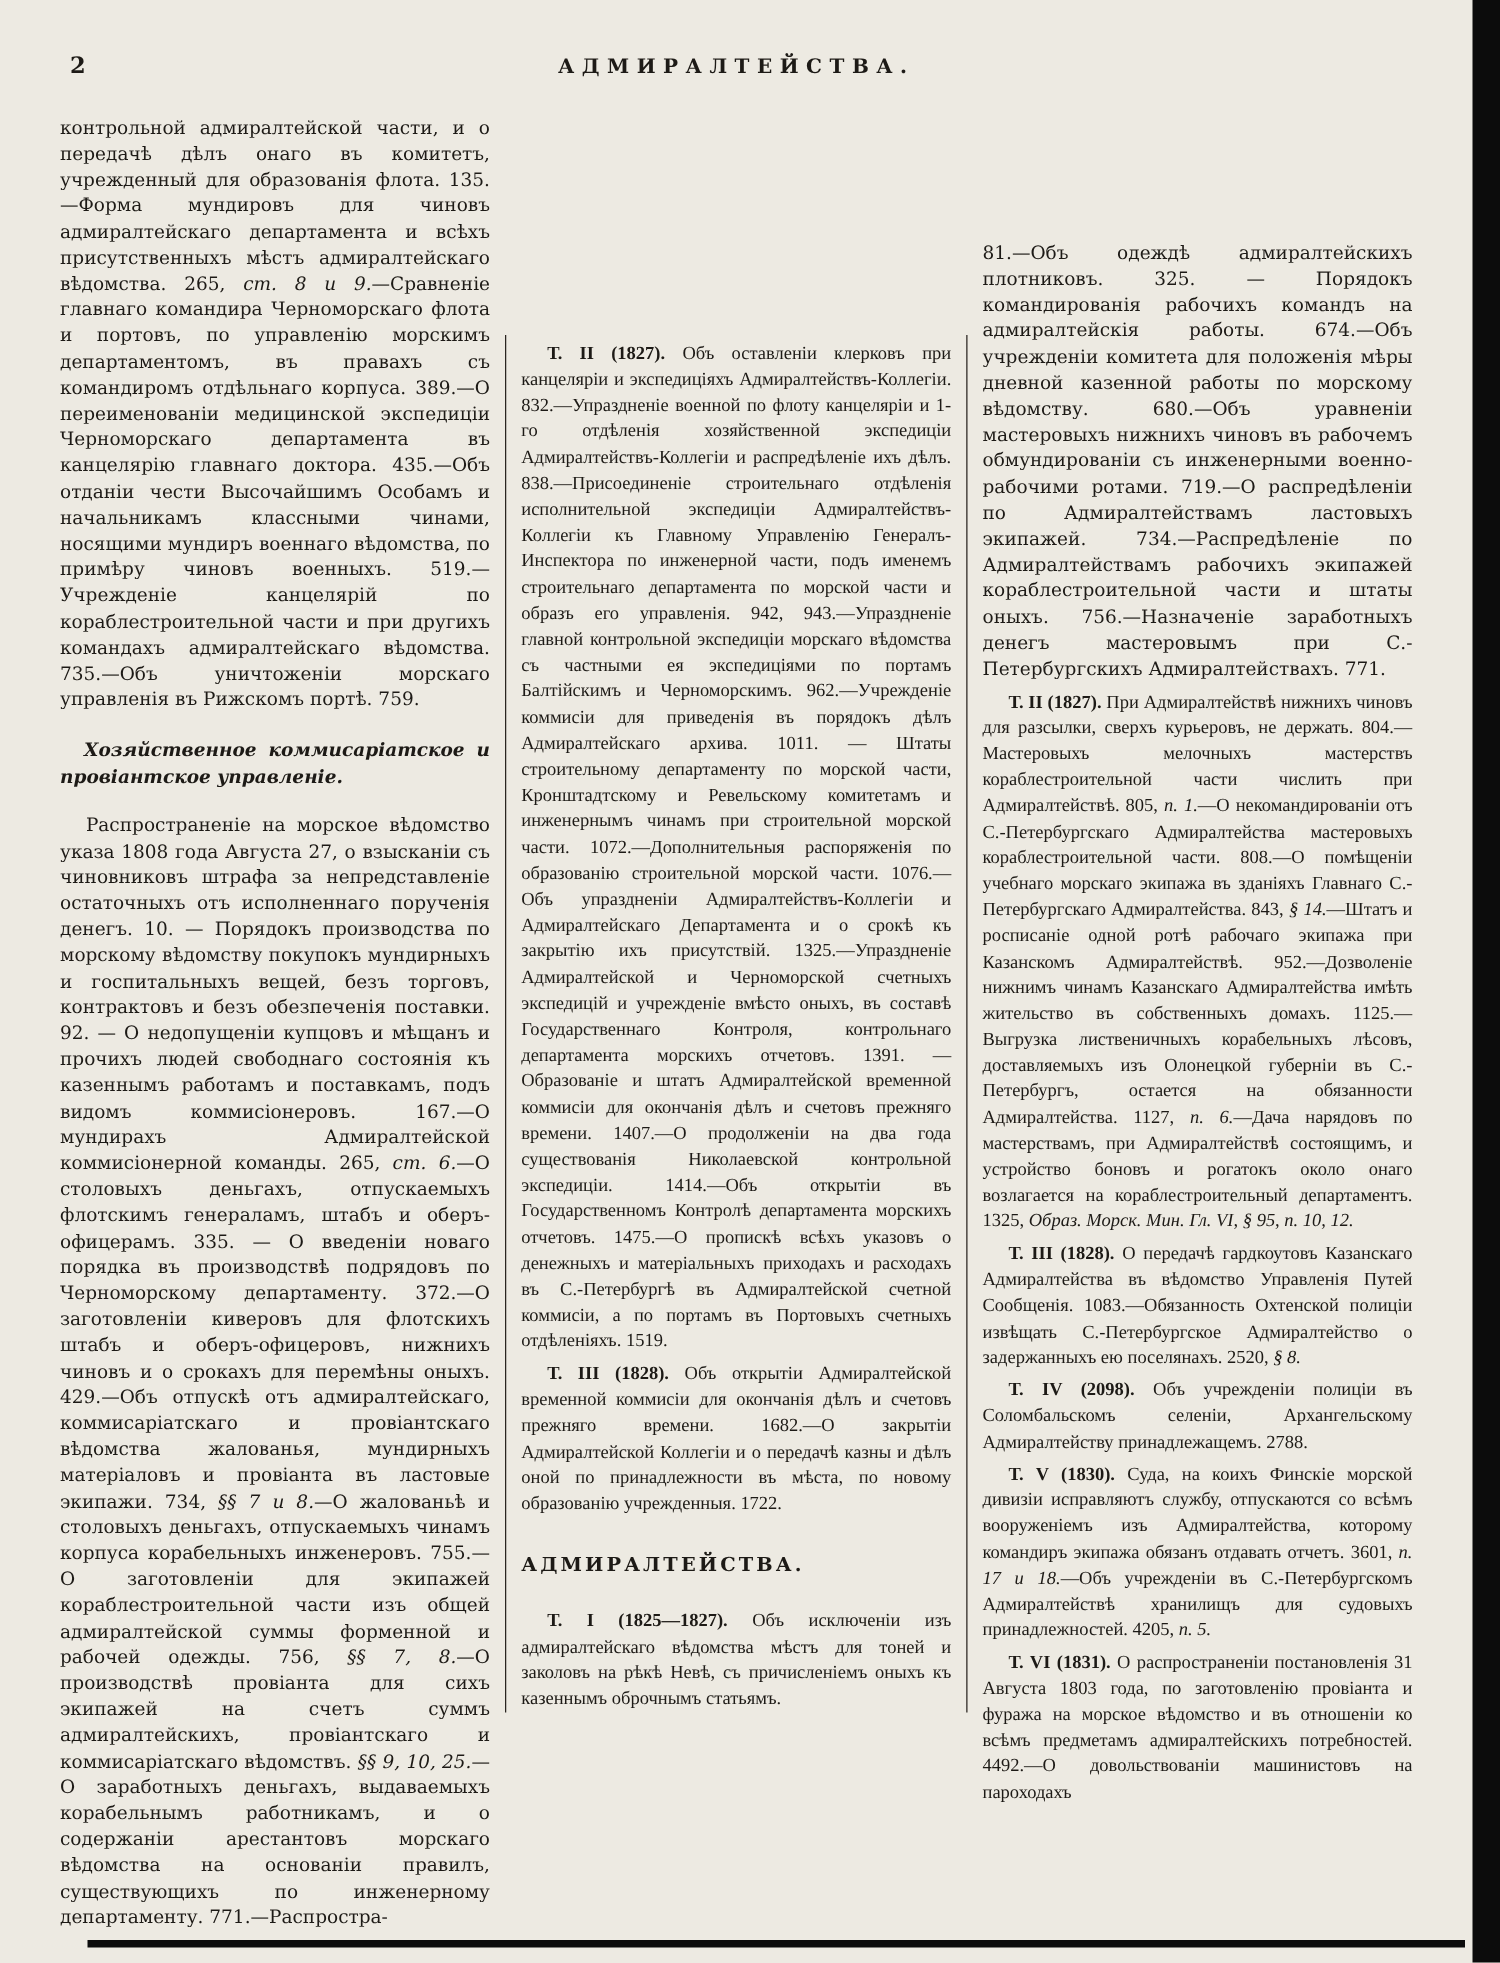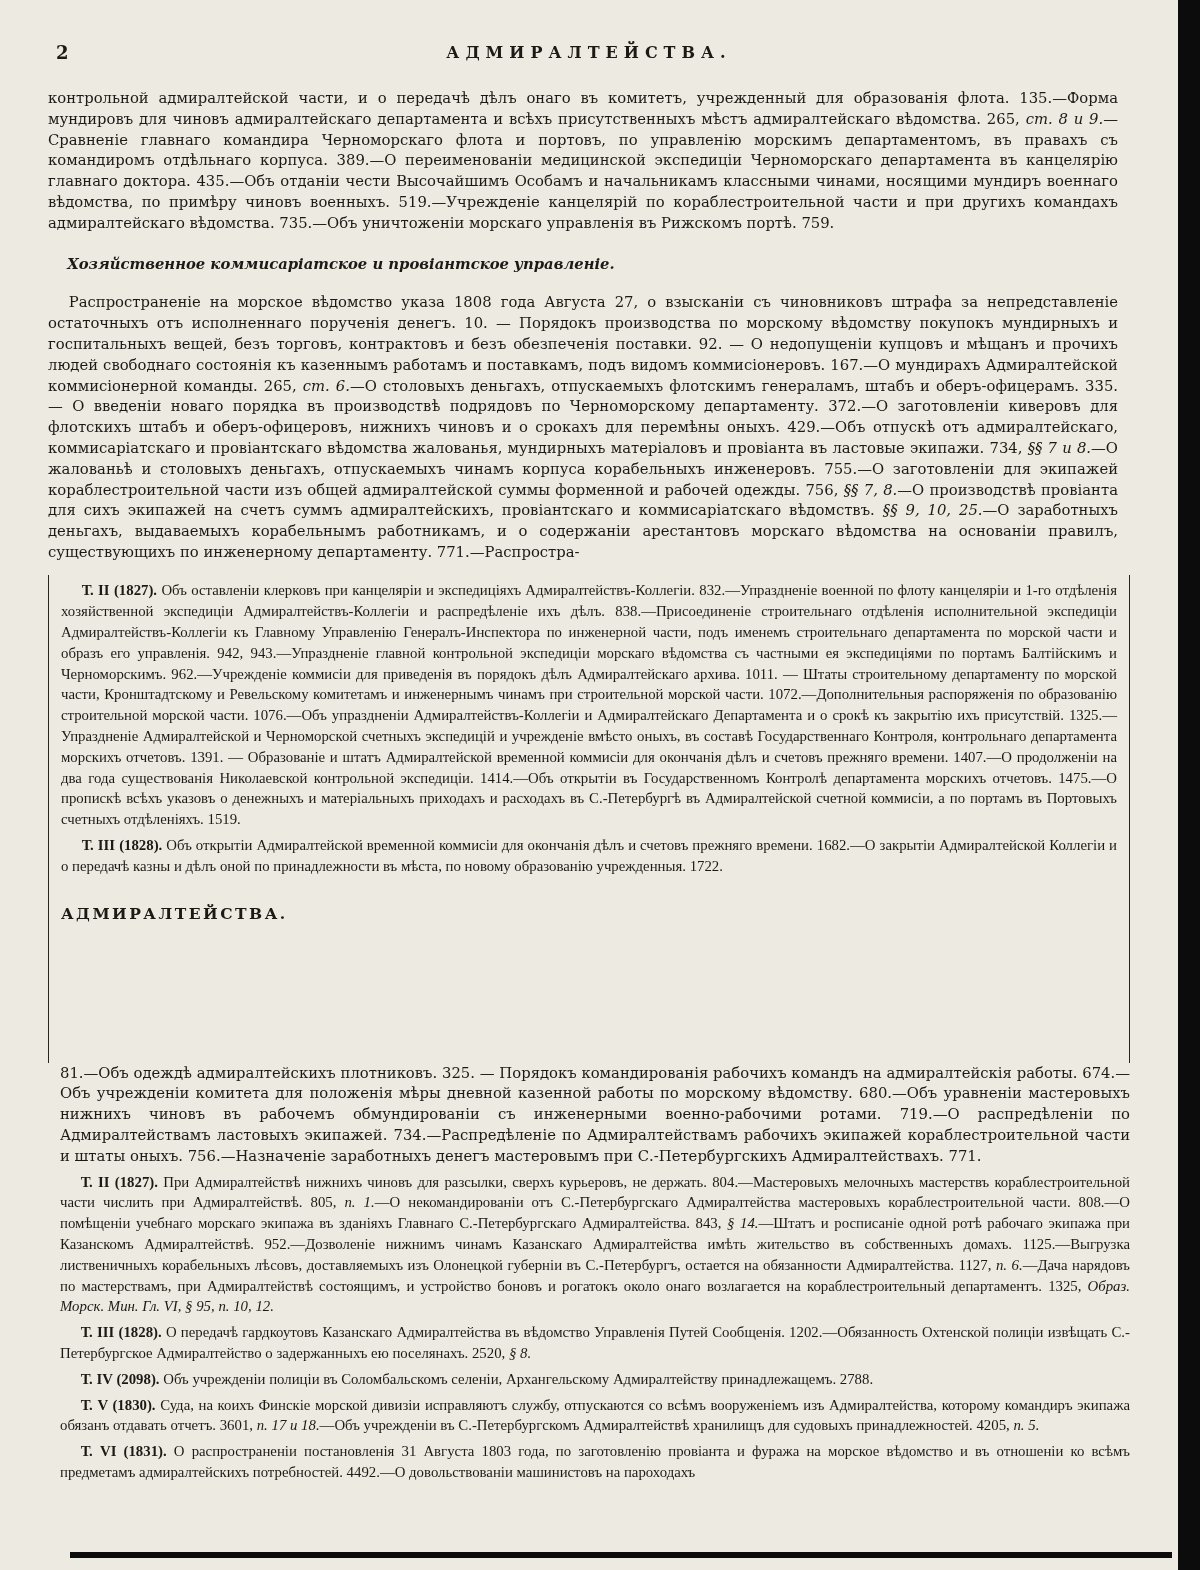--- a/index.html
+++ b/index.html
@@ -31,21 +31,21 @@
   .page-number{
     position:absolute;left:8px;top:0;
     font-weight:bold;font-size:18px;
   }
   .running-head{
     position:absolute;left:0;right:0;top:1px;
     text-align:center;font-weight:bold;font-size:16px;letter-spacing:6px;
   }
   .columns{
     position:absolute;top:88px;left:48px;right:70px;bottom:20px;
-    display:flex;align-items:center;flex-direction:column;
+    display:flex;align-items:center;
   }
   .col{
     flex:1 1 0;
     font-size:14.8px;line-height:20.8px;
     overflow:hidden;
   }
   .col-1{padding-right:12px;}
   .col-2{padding:0 12px;border-left:1.5px solid var(--rule);border-right:1.5px solid var(--rule);}
   .col-3{padding-left:12px;}
   .blk{margin:0;text-align:justify;}
@@ -68,25 +68,26 @@
 <div class="columns">
   <div class="col col-1">
       <p class="blk cont"><span>контрольной адмиралтейской части, и о передачѣ дѣлъ онаго въ комитетъ, учрежденный для образованія флота. 135.—Форма мундировъ для чиновъ адмиралтейскаго департамента и всѣхъ присутственныхъ мѣстъ адмиралтейскаго вѣдомства. 265, </span><span class="i">ст. 8 и 9.</span><span>—Сравненіе главнаго командира Черноморскаго флота и портовъ, по управленію морскимъ департаментомъ, въ правахъ съ командиромъ отдѣльнаго корпуса. 389.—О переименованіи медицинской экспедиціи Черноморскаго департамента въ канцелярію главнаго доктора. 435.—Объ отданіи чести Высочайшимъ Особамъ и начальникамъ классными чинами, носящими мундиръ военнаго вѣдомства, по примѣру чиновъ военныхъ. 519.—Учрежденіе канцелярій по кораблестроительной части и при другихъ командахъ адмиралтейскаго вѣдомства. 735.—Объ уничтоженіи морскаго управленія въ Рижскомъ портѣ. 759.</span></p>
       <p class="blk ital-head"><span class="i">Хозяйственное коммисаріатское и провіантское управленіе.</span></p>
       <p class="blk para"><span>Распространеніе на морское вѣдомство указа 1808 года Августа 27, о взысканіи съ чиновниковъ штрафа за непредставленіе остаточныхъ отъ исполненнаго порученія денегъ. 10. — Порядокъ производства по морскому вѣдомству покупокъ мундирныхъ и госпитальныхъ вещей, безъ торговъ, контрактовъ и безъ обезпеченія поставки. 92. — О недопущеніи купцовъ и мѣщанъ и прочихъ людей свободнаго состоянія къ казеннымъ работамъ и поставкамъ, подъ видомъ коммисіонеровъ. 167.—О мундирахъ Адмиралтейской коммисіонерной команды. 265, </span><span class="i">ст. 6.</span><span>—О столовыхъ деньгахъ, отпускаемыхъ флотскимъ генераламъ, штабъ и оберъ-офицерамъ. 335. — О введеніи новаго порядка въ производствѣ подрядовъ по Черноморскому департаменту. 372.—О заготовленіи киверовъ для флотскихъ штабъ и оберъ-офицеровъ, нижнихъ чиновъ и о срокахъ для перемѣны оныхъ. 429.—Объ отпускѣ отъ адмиралтейскаго, коммисаріатскаго и провіантскаго вѣдомства жалованья, мундирныхъ матеріаловъ и провіанта въ ластовые экипажи. 734, </span><span class="i">§§ 7 и 8.</span><span>—О жалованьѣ и столовыхъ деньгахъ, отпускаемыхъ чинамъ корпуса корабельныхъ инженеровъ. 755.—О заготовленіи для экипажей кораблестроительной части изъ общей адмиралтейской суммы форменной и рабочей одежды. 756, </span><span class="i">§§ 7, 8.</span><span>—О производствѣ провіанта для сихъ экипажей на счетъ суммъ адмиралтейскихъ, провіантскаго и коммисаріатскаго вѣдомствъ. </span><span class="i">§§ 9, 10, 25.</span><span>—О заработныхъ деньгахъ, выдаваемыхъ корабельнымъ работникамъ, и о содержаніи арестантовъ морскаго вѣдомства на основаніи правилъ, существующихъ по инженерному департаменту. 771.—Распростра-</span></p>
     </div>
   <div class="col col-2">
       <p class="blk entry"><span class="b">Т. II (1827).</span><span> Объ оставленіи клерковъ при канцеляріи и экспедиціяхъ Адмиралтействъ-Коллегіи. 832.—Упраздненіе военной по флоту канцеляріи и 1-го отдѣленія хозяйственной экспедиціи Адмиралтействъ-Коллегіи и распредѣленіе ихъ дѣлъ. 838.—Присоединеніе строительнаго отдѣленія исполнительной экспедиціи Адмиралтействъ-Коллегіи къ Главному Управленію Генералъ-Инспектора по инженерной части, подъ именемъ строительнаго департамента по морской части и образъ его управленія. 942, 943.—Упраздненіе главной контрольной экспедиціи морскаго вѣдомства съ частными ея экспедиціями по портамъ Балтійскимъ и Черноморскимъ. 962.—Учрежденіе коммисіи для приведенія въ порядокъ дѣлъ Адмиралтейскаго архива. 1011. — Штаты строительному департаменту по морской части, Кронштадтскому и Ревельскому комитетамъ и инженернымъ чинамъ при строительной морской части. 1072.—Дополнительныя распоряженія по образованію строительной морской части. 1076.—Объ упраздненіи Адмиралтействъ-Коллегіи и Адмиралтейскаго Департамента и о срокѣ къ закрытію ихъ присутствій. 1325.—Упраздненіе Адмиралтейской и Черноморской счетныхъ экспедицій и учрежденіе вмѣсто оныхъ, въ составѣ Государственнаго Контроля, контрольнаго департамента морскихъ отчетовъ. 1391. — Образованіе и штатъ Адмиралтейской временной коммисіи для окончанія дѣлъ и счетовъ прежняго времени. 1407.—О продолженіи на два года существованія Николаевской контрольной экспедиціи. 1414.—Объ открытіи въ Государственномъ Контролѣ департамента морскихъ отчетовъ. 1475.—О пропискѣ всѣхъ указовъ о денежныхъ и матеріальныхъ приходахъ и расходахъ въ С.-Петербургѣ въ Адмиралтейской счетной коммисіи, а по портамъ въ Портовыхъ счетныхъ отдѣленіяхъ. 1519.</span></p>
       <p class="blk entry"><span class="b">Т. III (1828).</span><span> Объ открытіи Адмиралтейской временной коммисіи для окончанія дѣлъ и счетовъ прежняго времени. 1682.—О закрытіи Адмиралтейской Коллегіи и о передачѣ казны и дѣлъ оной по принадлежности въ мѣста, по новому образованію учрежденныя. 1722.</span></p>
       <p class="blk section-head"><span>АДМИРАЛТЕЙСТВА.</span></p>
+      <p class="blk entry"><span class="b">Т. I (1825—1827).</span><span> Объ исключеніи изъ адмиралтейскаго вѣдомства мѣстъ для тоней и заколовъ на рѣкѣ Невѣ, съ причисленіемъ оныхъ къ казеннымъ оброчнымъ статьямъ.</span></p>
     </div>
   <div class="col col-3">
       <p class="blk cont"><span>81.—Объ одеждѣ адмиралтейскихъ плотниковъ. 325. — Порядокъ командированія рабочихъ командъ на адмиралтейскія работы. 674.—Объ учрежденіи комитета для положенія мѣры дневной казенной работы по морскому вѣдомству. 680.—Объ уравненіи мастеровыхъ нижнихъ чиновъ въ рабочемъ обмундированіи съ инженерными военно-рабочими ротами. 719.—О распредѣленіи по Адмиралтействамъ ластовыхъ экипажей. 734.—Распредѣленіе по Адмиралтействамъ рабочихъ экипажей кораблестроительной части и штаты оныхъ. 756.—Назначеніе заработныхъ денегъ мастеровымъ при С.-Петербургскихъ Адмиралтействахъ. 771.</span></p>
       <p class="blk entry"><span class="b">Т. II (1827).</span><span> При Адмиралтействѣ нижнихъ чиновъ для разсылки, сверхъ курьеровъ, не держать. 804.—Мастеровыхъ мелочныхъ мастерствъ кораблестроительной части числить при Адмиралтействѣ. 805, </span><span class="i">п. 1.</span><span>—О некомандированіи отъ С.-Петербургскаго Адмиралтейства мастеровыхъ кораблестроительной части. 808.—О помѣщеніи учебнаго морскаго экипажа въ зданіяхъ Главнаго С.-Петербургскаго Адмиралтейства. 843, </span><span class="i">§ 14.</span><span>—Штатъ и росписаніе одной ротѣ рабочаго экипажа при Казанскомъ Адмиралтействѣ. 952.—Дозволеніе нижнимъ чинамъ Казанскаго Адмиралтейства имѣть жительство въ собственныхъ домахъ. 1125.—Выгрузка лиственичныхъ корабельныхъ лѣсовъ, доставляемыхъ изъ Олонецкой губерніи въ С.-Петербургъ, остается на обязанности Адмиралтейства. 1127, </span><span class="i">п. 6.</span><span>—Дача нарядовъ по мастерствамъ, при Адмиралтействѣ состоящимъ, и устройство боновъ и рогатокъ около онаго возлагается на кораблестроительный департаментъ. 1325, </span><span class="i">Образ. Морск. Мин. Гл. VI, § 95, п. 10, 12.</span></p>
-      <p class="blk entry"><span class="b">Т. III (1828).</span><span> О передачѣ гардкоутовъ Казанскаго Адмиралтейства въ вѣдомство Управленія Путей Сообщенія. 1202.—Обязанность Охтенской полиціи извѣщать С.-Петербургское Адмиралтейство о задержанныхъ ею поселянахъ. 2520, </span><span class="i">§ 8.</span></p>
+      <p class="blk entry"><span class="b">Т. III (1828).</span><span> О передачѣ гардкоутовъ Казанскаго Адмиралтейства въ вѣдомство Управленія Путей Сообщенія. 1083.—Обязанность Охтенской полиціи извѣщать С.-Петербургское Адмиралтейство о задержанныхъ ею поселянахъ. 2520, </span><span class="i">§ 8.</span></p>
       <p class="blk entry"><span class="b">Т. IV (2098).</span><span> Объ учрежденіи полиціи въ Соломбальскомъ селеніи, Архангельскому Адмиралтейству принадлежащемъ. 2788.</span></p>
       <p class="blk entry"><span class="b">Т. V (1830).</span><span> Суда, на коихъ Финскіе морской дивизіи исправляютъ службу, отпускаются со всѣмъ вооруженіемъ изъ Адмиралтейства, которому командиръ экипажа обязанъ отдавать отчетъ. 3601, </span><span class="i">п. 17 и 18.</span><span>—Объ учрежденіи въ С.-Петербургскомъ Адмиралтействѣ хранилищъ для судовыхъ принадлежностей. 4205, </span><span class="i">п. 5.</span></p>
       <p class="blk entry"><span class="b">Т. VI (1831).</span><span> О распространеніи постановленія 31 Августа 1803 года, по заготовленію провіанта и фуража на морское вѣдомство и въ отношеніи ко всѣмъ предметамъ адмиралтейскихъ потребностей. 4492.—О довольствованіи машинистовъ на пароходахъ</span></p>
     </div>
 </div>
 
 <div class="scan-edge-right"></div>
 <div class="scan-edge-bottom"></div>
 
 </body></html>

